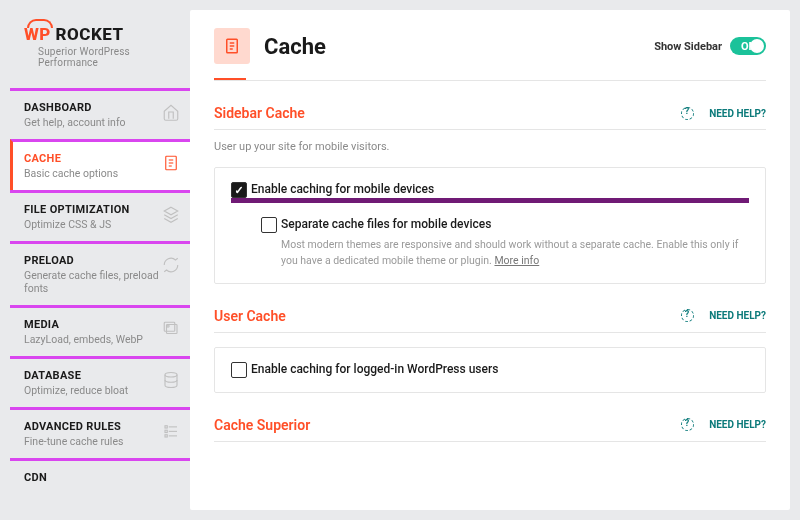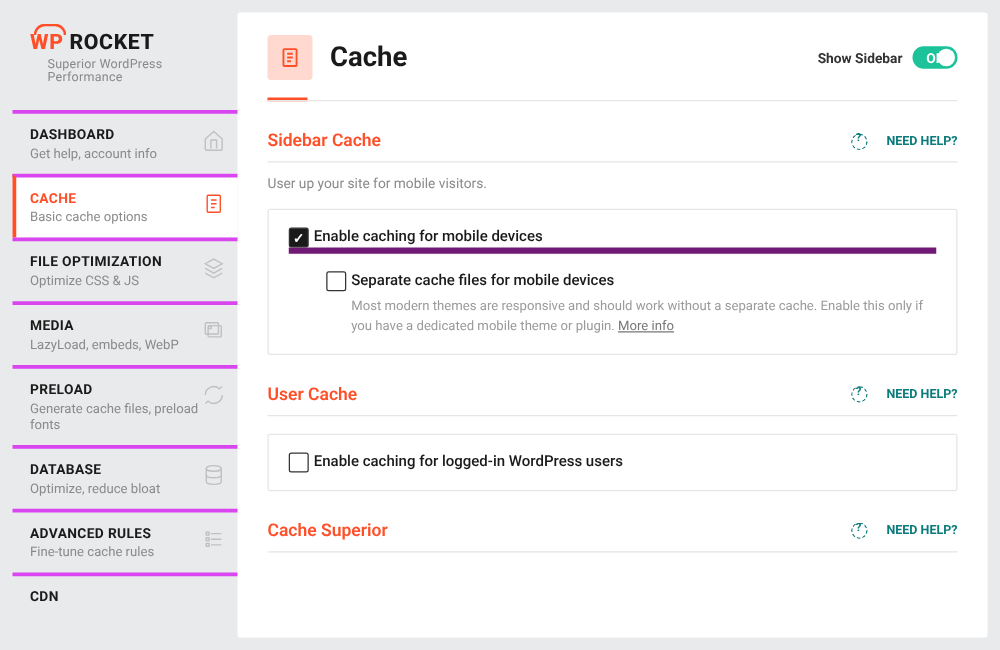--- a/index.html
+++ b/index.html
@@ -82,35 +82,35 @@
       <div class="nav-title">FILE OPTIMIZATION</div>
       <div class="nav-desc">Optimize CSS &amp; JS</div>
       <svg class="nav-icon" viewBox="0 0 24 24" fill="none" stroke="currentColor" stroke-width="1.5">
           <path d="M12 3l9 5-9 5-9-5 9-5z"></path>
           <path d="M3 13l9 5 9-5"></path>
           <path d="M3 18l9 5 9-5"></path>
         </svg>
     </div>
 
     <div class="nav-item">
+      <div class="nav-title">PRELOAD</div>
+      <div class="nav-desc">Generate cache files, preload fonts</div>
+      <svg class="nav-icon" viewBox="0 0 24 24" fill="none" stroke="currentColor" stroke-width="1.5">
+          <path d="M21 12a9 9 0 01-15 6.7L3 21"></path>
+          <path d="M3 12a9 9 0 0115-6.7L21 3"></path>
+        </svg>
+    </div>
+
+    <div class="nav-item">
       <div class="nav-title">MEDIA</div>
       <div class="nav-desc">LazyLoad, embeds, WebP</div>
       <svg class="nav-icon" viewBox="0 0 24 24" fill="none" stroke="currentColor" stroke-width="1.5">
           <rect x="6" y="6" width="14" height="12" rx="1"></rect>
           <rect x="3" y="3" width="14" height="12" rx="1"></rect>
           <circle cx="8" cy="8" r="1.5"></circle>
-        </svg>
-    </div>
-
-    <div class="nav-item">
-      <div class="nav-title">PRELOAD</div>
-      <div class="nav-desc">Generate cache files, preload fonts</div>
-      <svg class="nav-icon" viewBox="0 0 24 24" fill="none" stroke="currentColor" stroke-width="1.5">
-          <path d="M21 12a9 9 0 01-15 6.7L3 21"></path>
-          <path d="M3 12a9 9 0 0115-6.7L21 3"></path>
         </svg>
     </div>
 
     <div class="nav-item">
       <div class="nav-title">DATABASE</div>
       <div class="nav-desc">Optimize, reduce bloat</div>
       <svg class="nav-icon" viewBox="0 0 24 24" fill="none" stroke="currentColor" stroke-width="1.5">
           <ellipse cx="12" cy="5" rx="8" ry="3"></ellipse>
           <path d="M4 5v14c0 1.7 3.6 3 8 3s8-1.3 8-3V5"></path>
           <path d="M4 12c0 1.7 3.6 3 8 3s8-1.3 8-3"></path>

